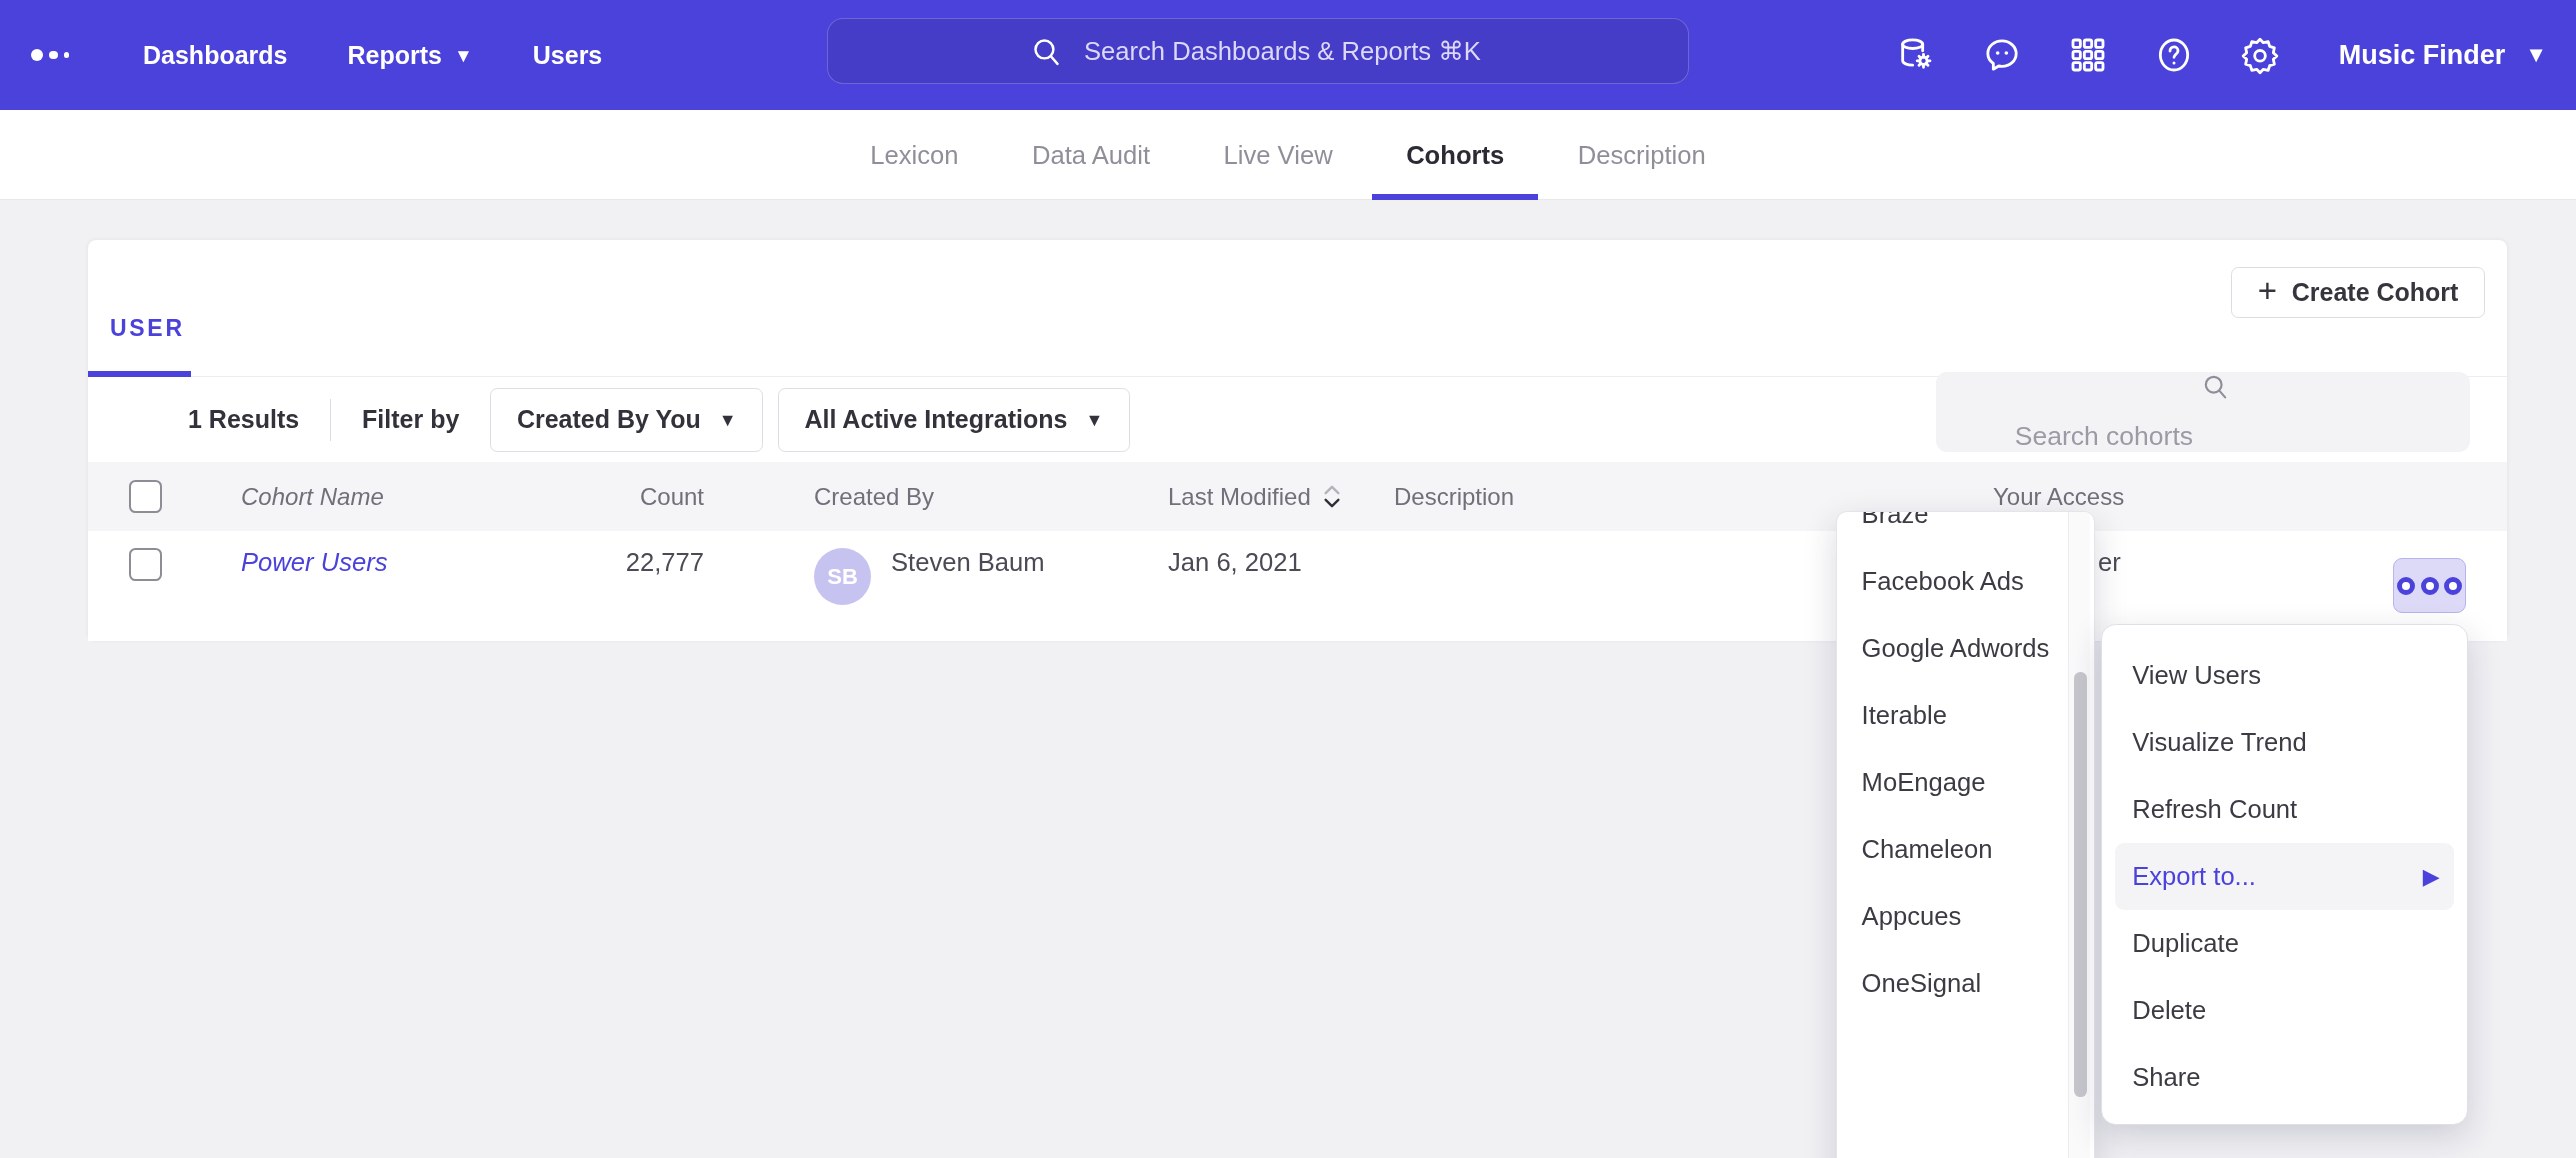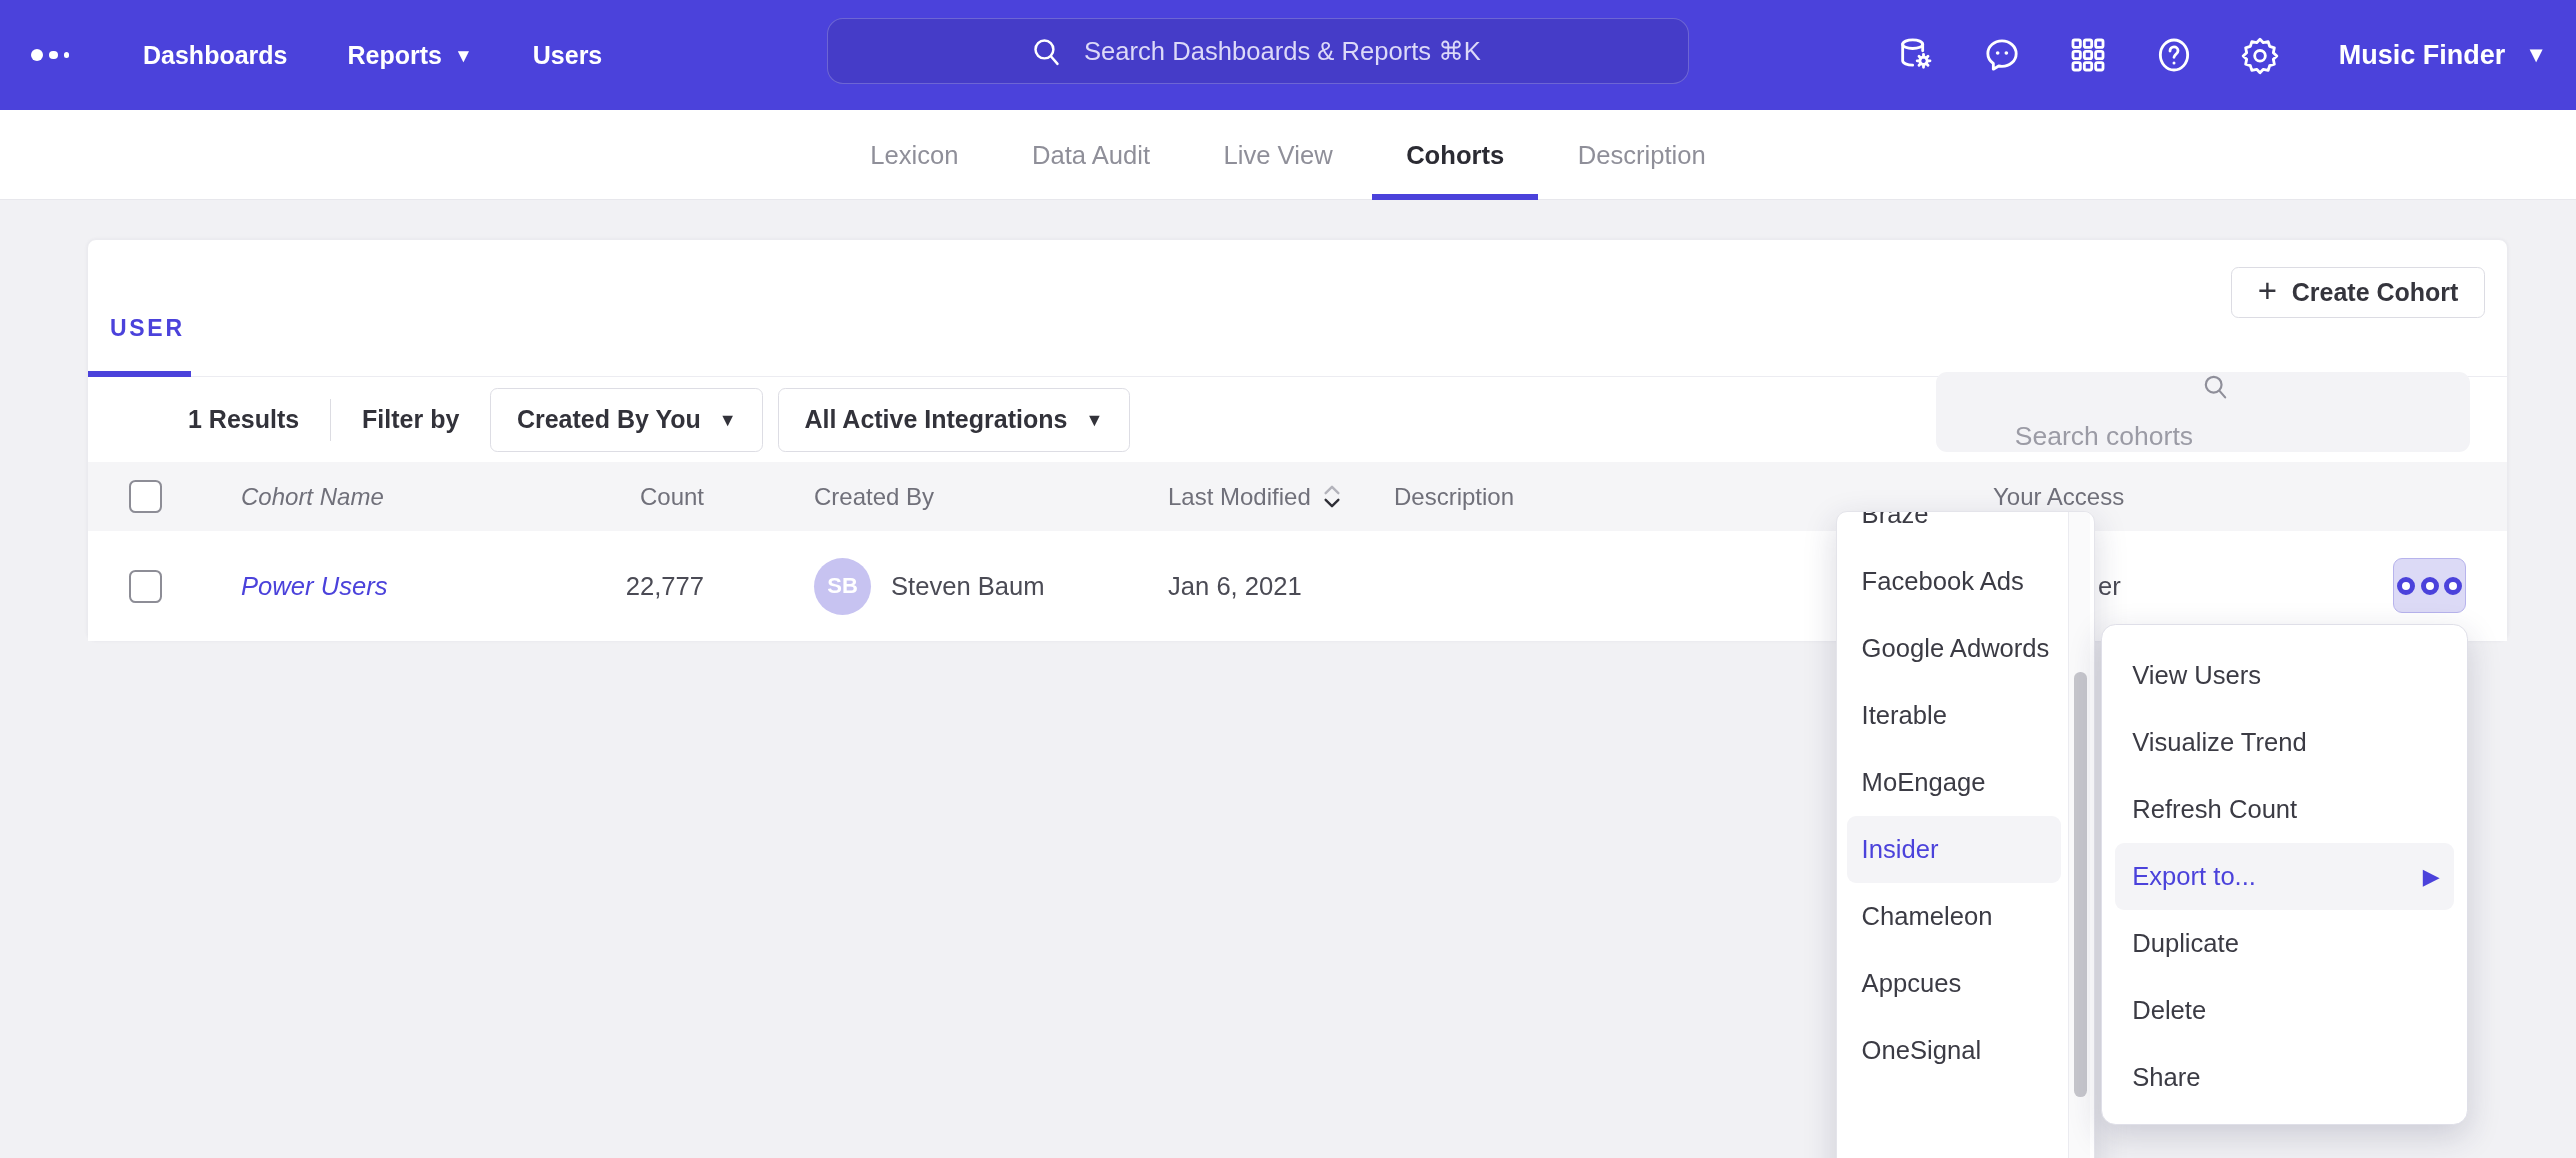--- a/index.html
+++ b/index.html
@@ -44,21 +44,21 @@
   .filter-by { font-size:25px; font-weight:700; color:#32323a; margin-right:31px; }
   .filter-btn { height:64px; padding:0 25.6px; border:1.8px solid #dddde4; border-radius:7.3px; background:#fff; display:flex; align-items:center; gap:18px; font-size:25px; font-weight:700; color:#32323a; margin-right:14.6px; cursor:pointer; white-space:nowrap; }
   .filter-caret { font-size:18px; position:relative; top:0.9px; }
   .search-cohorts { position:absolute; right:37px; top:-4.6px; width:534px; height:80px; background:#f3f3f6; border-radius:11px; display:flex; align-items:center; padding-left:25.6px; gap:20px;flex-direction:column; }
   .search-cohorts input { background:transparent; border:none; outline:none; font-size:26.5px; color:#50505a; font-family:"Liberation Sans",sans-serif; width:402px; }
   .search-cohorts input::placeholder { color:#9b9ba5; opacity:1; }
 
   .header-row { position:relative; height:69px; background:#f5f5f7; font-size:24px; color:#70707a; }
   .hcell { position:absolute; top:0; height:69px; display:flex; align-items:center; white-space:nowrap; }
   .data-row { position:relative; height:110px; background:#fff; font-size:25.6px; color:#4b4b55; }
-  .dcell { position:absolute; top:0; height:110px; display:flex; align-items:center; white-space:nowrap; }
+  .dcell { position:absolute; top:17px; height:110px; display:flex; white-space:nowrap; }
 
   .col-check  { left:41px; }
   .col-name   { left:153px;font-style:italic; }
   .col-count  { left:438px; width:178px; justify-content:flex-end; }
   .col-created{ left:726px; }
   .col-mod    { left:1080px; }
   .col-desc   { left:1306px; }
   .col-access { left:1905px; }
   .col-access-val { left:2010px; }
 
@@ -246,21 +246,20 @@
   </div>
 </div>
 
 <div class="submenu">
   <div class="submenu-list">
     <div class="sm-item">Braze</div>
     <div class="sm-item">Facebook Ads</div>
     <div class="sm-item">Google Adwords</div>
     <div class="sm-item">Iterable</div>
     <div class="sm-item">MoEngage</div>
-    <div class="sm-item hl">Insider</div>
     <div class="sm-item">Chameleon</div>
     <div class="sm-item">Appcues</div>
     <div class="sm-item">OneSignal</div>
   </div>
   <div class="sb-track">
     <div class="sb-thumb"></div>
   </div>
 </div>
 
 <div class="ctxmenu">

